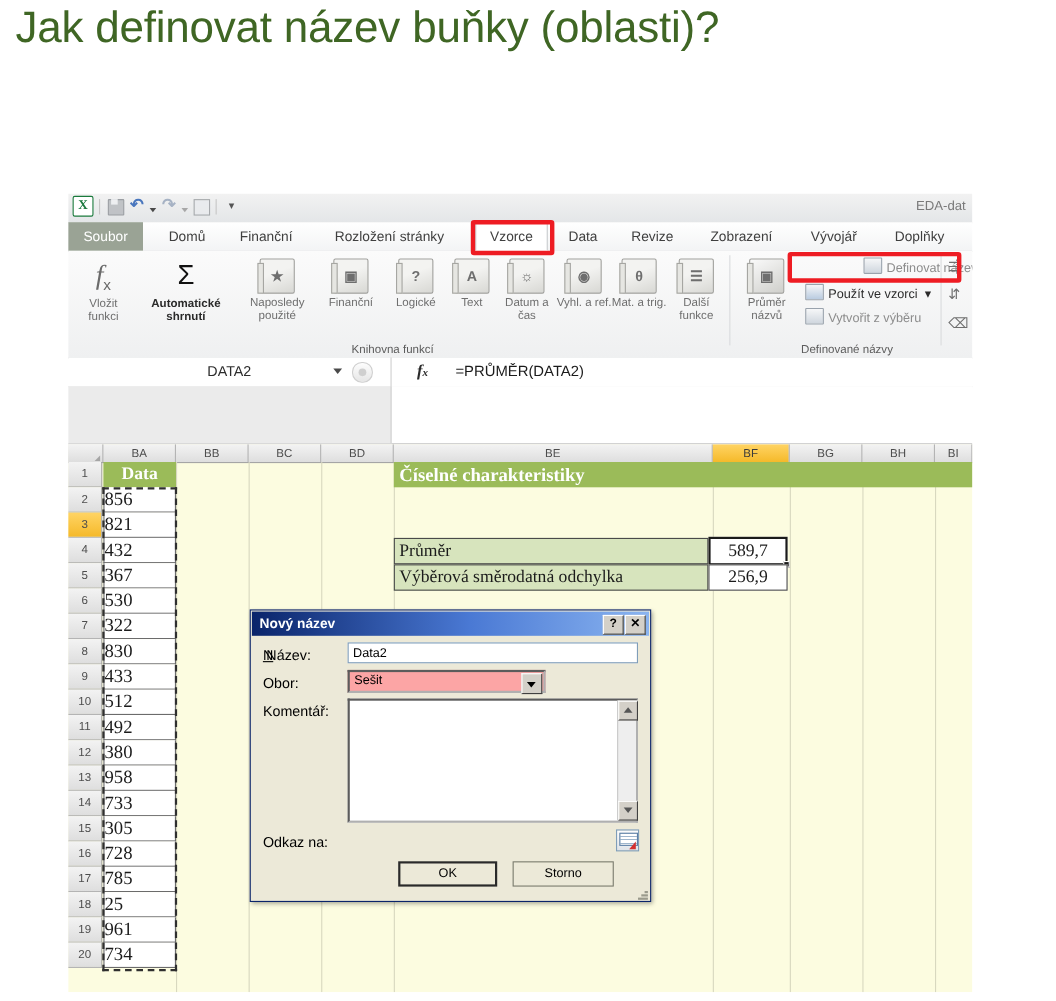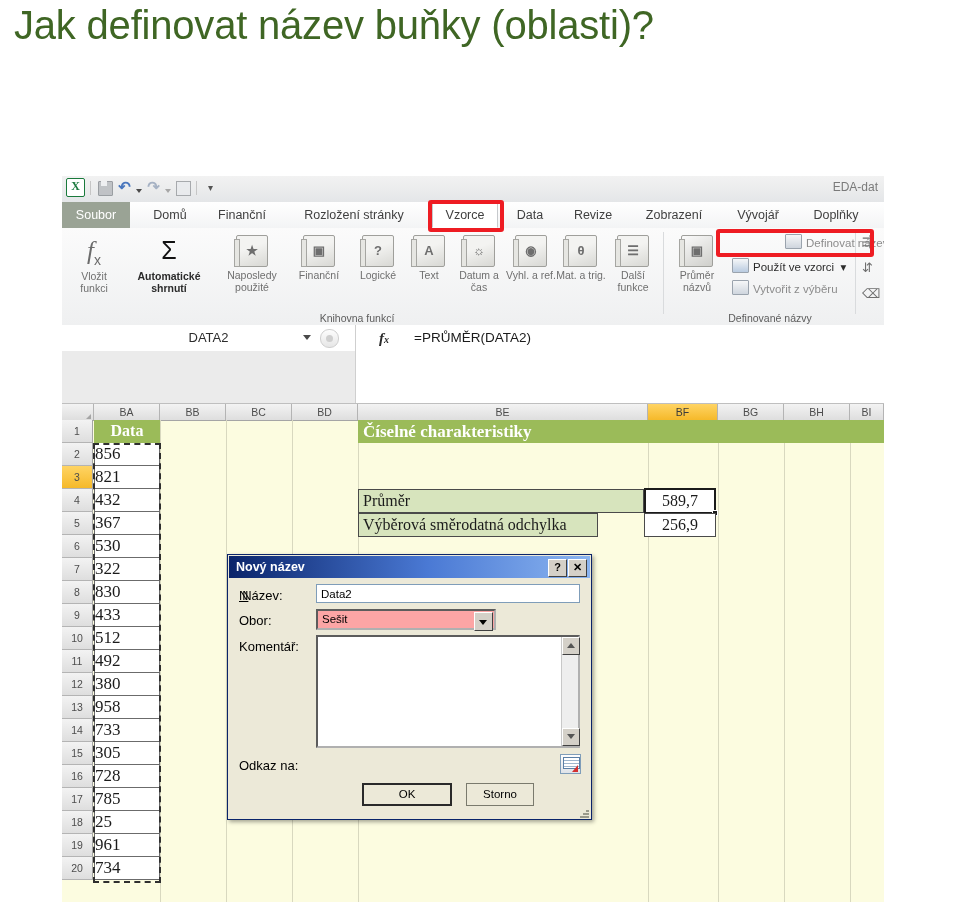--- a/index.html
+++ b/index.html
@@ -461,21 +461,21 @@
     <div class="datacell" style="top:453px;">734</div>
 
     <div class="marching"></div>
 
     <div class="banner" style="left:296px;top:16px;width:526px;height:23px;font-size:17px;line-height:23px;padding-left:5px;box-sizing:border-box;">Číselné charakteristiky</div>
 
     <div class="statlabel" style="left:296px;top:85px;width:286px;height:24px;">Průměr</div>
     <div class="statval active" style="left:582px;top:84px;width:72px;height:26px;">589,7</div>
     <div class="sel-handle" style="left:650px;top:106px;"></div>
 
-    <div class="statlabel" style="left:296px;top:109px;width:240px;height:24px;">Výběrová směrodatná odchylka</div>
+    <div class="statlabel" style="left:296px;top:109px;width:286px;height:24px;">Výběrová směrodatná odchylka</div>
     <div class="statval plain" style="left:582px;top:109px;width:72px;height:24px;">256,9</div>
   </div>
 </div>
 
 <div id="dialog">
   <div class="dlg-title">
     <span>Nový název</span>
   </div>
   <div class="dlg-btn" style="right:24px;">?</div>
   <div class="dlg-btn" style="right:4px;">✕</div>
@@ -502,20 +502,20 @@
       <div class="sb down"></div>
     </div>
   </div>
 
   <div class="dlabel" style="left:11px;top:203px;">
     <span>Odkaz na:</span>
   </div>
   <div class="refbtn" style="left:332px;top:199px;"></div>
 
   <div class="okbtn default" style="left:134px;top:228px;width:90px;">OK</div>
-  <div class="okbtn" style="left:238px;top:228px;width:68px;">Storno</div>
+  <div class="okbtn" style="left:238px;top:228px;width:92px;">Storno</div>
 
   <div class="grip">
     <i style="bottom:0;width:9px;"></i>
       <i style="bottom:3px;width:6px;"></i>
       <i style="bottom:6px;width:3px;"></i>
   </div>
 </div>
 
 </body></html>

